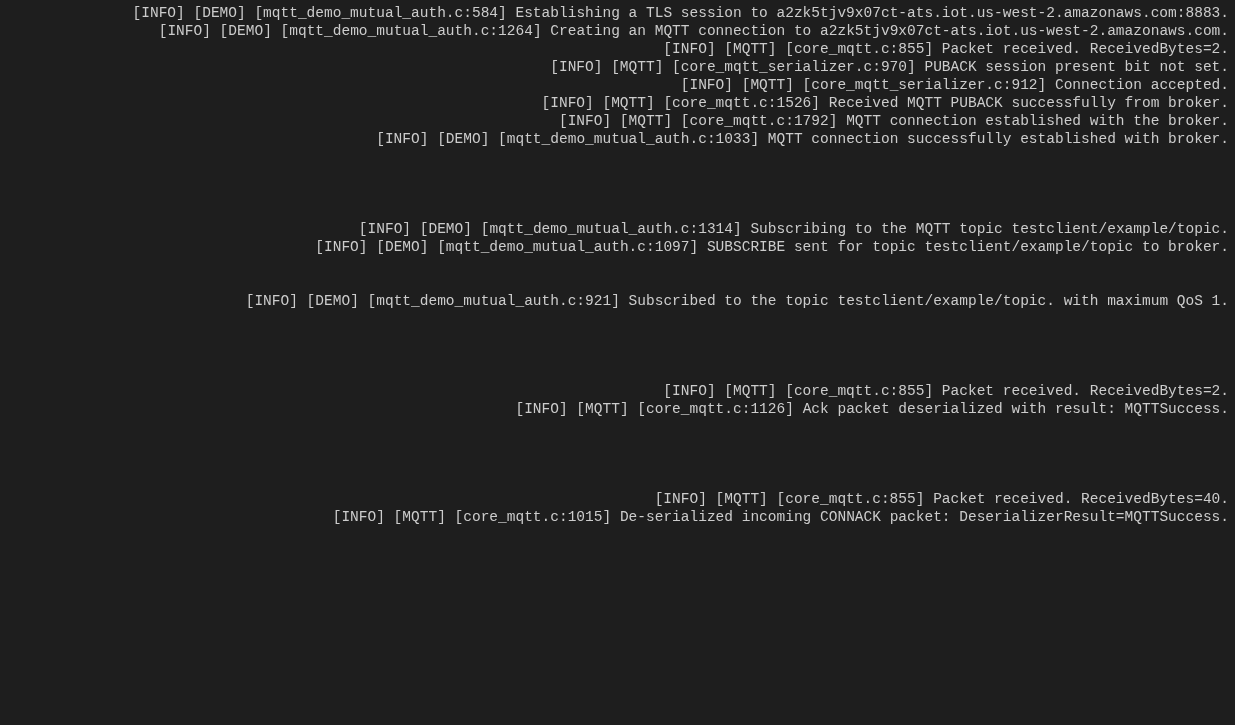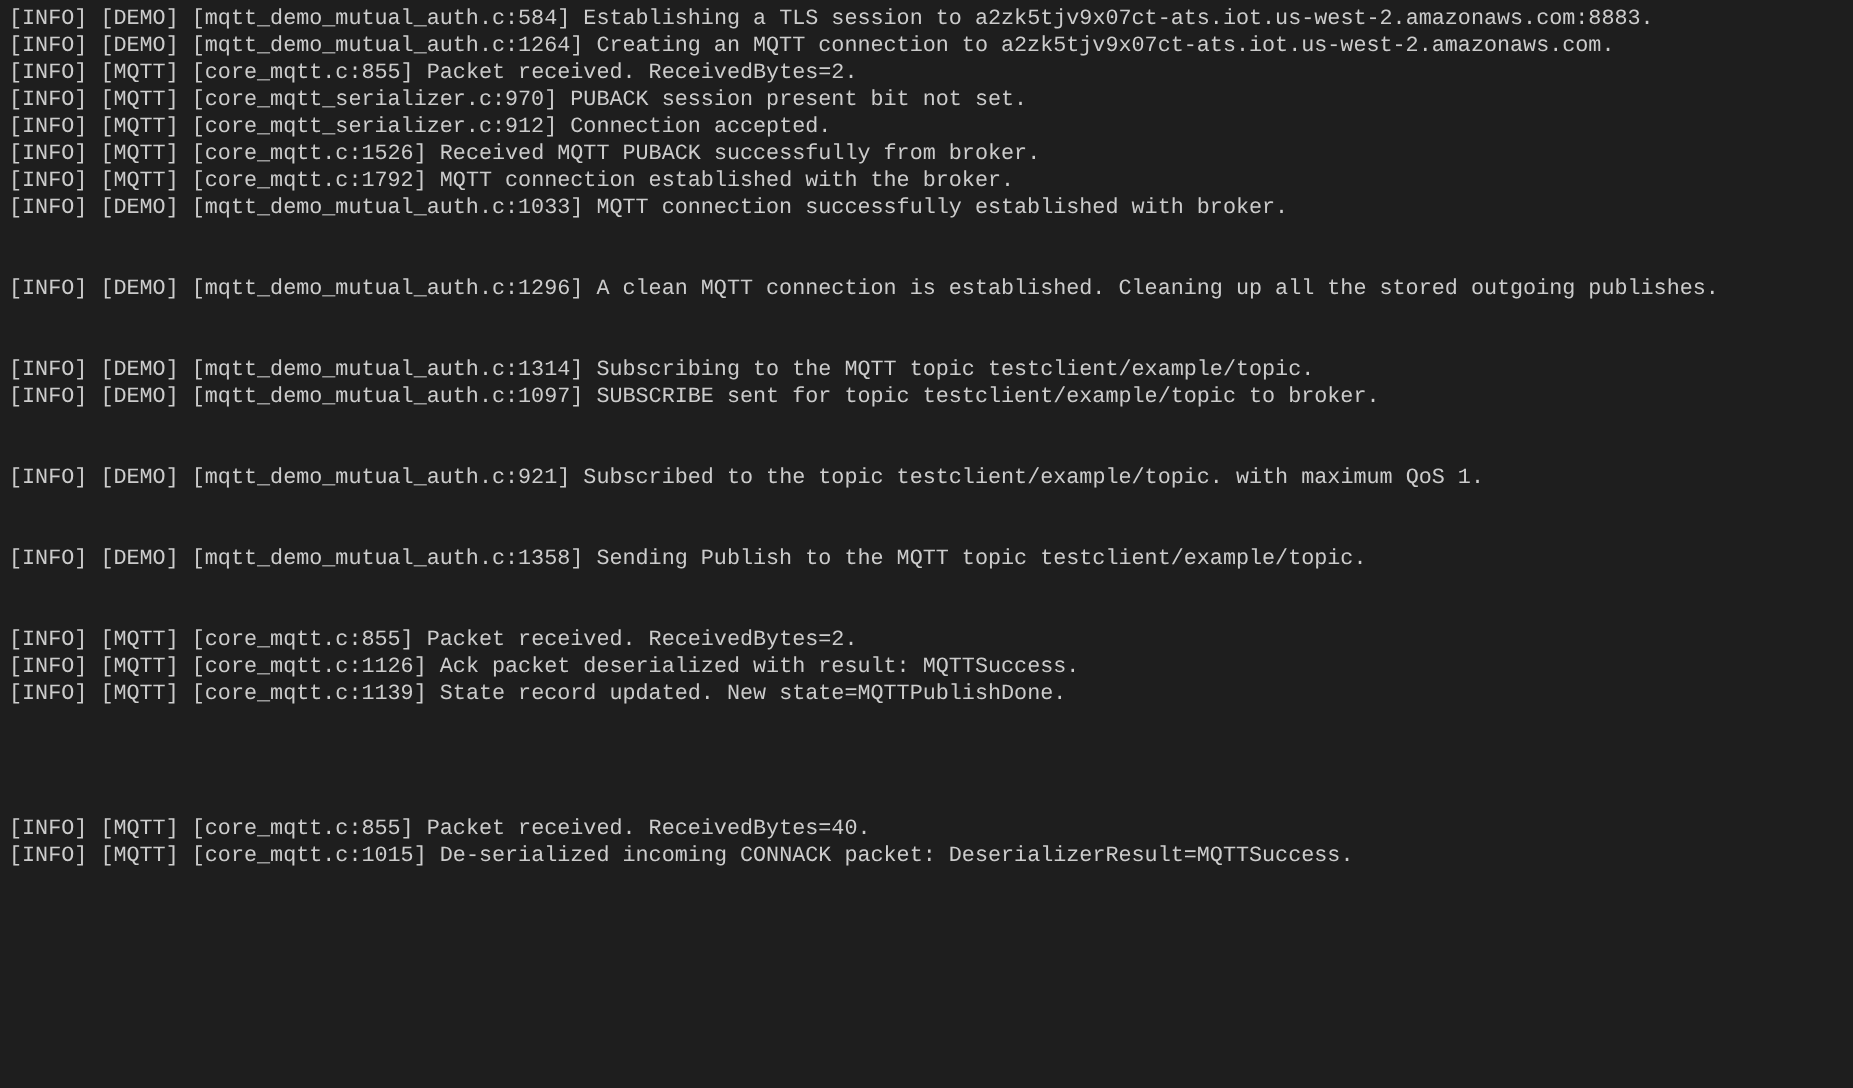--- a/index.html
+++ b/index.html
@@ -16,20 +16,21 @@
       padding: 4px 6px;
       white-space: nowrap;
       overflow-x: auto;
     }
     .terminal {
       display: block;
     }
     .log-line {
       display: block;
       height: 18px;
+      text-align: right;
     }
     .blank-line {
       display: block;
       height: 18px;
     }
     .bracket, .level, .module, .source, .msg {
       color: #cccccc;
     }
   </style>
 </head>
@@ -39,35 +40,32 @@
     <span class="log-line">[<span class="level">INFO</span>] [<span class="module">DEMO</span>] [<span class="source">mqtt_demo_mutual_auth.c:584</span>] <span class="msg">Establishing a TLS session to a2zk5tjv9x07ct-ats.iot.us-west-2.amazonaws.com:8883.</span></span>
     <span class="log-line">[<span class="level">INFO</span>] [<span class="module">DEMO</span>] [<span class="source">mqtt_demo_mutual_auth.c:1264</span>] <span class="msg">Creating an MQTT connection to a2zk5tjv9x07ct-ats.iot.us-west-2.amazonaws.com.</span></span>
     <span class="log-line">[<span class="level">INFO</span>] [<span class="module">MQTT</span>] [<span class="source">core_mqtt.c:855</span>] <span class="msg">Packet received. ReceivedBytes=2.</span></span>
     <span class="log-line">[<span class="level">INFO</span>] [<span class="module">MQTT</span>] [<span class="source">core_mqtt_serializer.c:970</span>] <span class="msg">PUBACK session present bit not set.</span></span>
     <span class="log-line">[<span class="level">INFO</span>] [<span class="module">MQTT</span>] [<span class="source">core_mqtt_serializer.c:912</span>] <span class="msg">Connection accepted.</span></span>
     <span class="log-line">[<span class="level">INFO</span>] [<span class="module">MQTT</span>] [<span class="source">core_mqtt.c:1526</span>] <span class="msg">Received MQTT PUBACK successfully from broker.</span></span>
     <span class="log-line">[<span class="level">INFO</span>] [<span class="module">MQTT</span>] [<span class="source">core_mqtt.c:1792</span>] <span class="msg">MQTT connection established with the broker.</span></span>
     <span class="log-line">[<span class="level">INFO</span>] [<span class="module">DEMO</span>] [<span class="source">mqtt_demo_mutual_auth.c:1033</span>] <span class="msg">MQTT connection successfully established with broker.</span></span>
     <span class="blank-line">&nbsp;</span>
     <span class="blank-line">&nbsp;</span>
-    <span class="log-line">[<span class="level">INFO</span>] [<span class="module">DEMO</span>] [<span class="source">mqtt_demo_mutual_auth.c:1296</span>] <span class="msg">A clean MQTT connection is established. Cleaning up all the stored outgoing publishes.</span></span>
     <span class="blank-line">&nbsp;</span>
     <span class="blank-line">&nbsp;</span>
     <span class="log-line">[<span class="level">INFO</span>] [<span class="module">DEMO</span>] [<span class="source">mqtt_demo_mutual_auth.c:1314</span>] <span class="msg">Subscribing to the MQTT topic testclient/example/topic.</span></span>
     <span class="log-line">[<span class="level">INFO</span>] [<span class="module">DEMO</span>] [<span class="source">mqtt_demo_mutual_auth.c:1097</span>] <span class="msg">SUBSCRIBE sent for topic testclient/example/topic to broker.</span></span>
     <span class="blank-line">&nbsp;</span>
     <span class="blank-line">&nbsp;</span>
     <span class="log-line">[<span class="level">INFO</span>] [<span class="module">DEMO</span>] [<span class="source">mqtt_demo_mutual_auth.c:921</span>] <span class="msg">Subscribed to the topic testclient/example/topic. with maximum QoS 1.</span></span>
     <span class="blank-line">&nbsp;</span>
     <span class="blank-line">&nbsp;</span>
-    <span class="log-line">[<span class="level">INFO</span>] [<span class="module">DEMO</span>] [<span class="source">mqtt_demo_mutual_auth.c:1358</span>] <span class="msg">Sending Publish to the MQTT topic testclient/example/topic.</span></span>
     <span class="blank-line">&nbsp;</span>
     <span class="blank-line">&nbsp;</span>
     <span class="log-line">[<span class="level">INFO</span>] [<span class="module">MQTT</span>] [<span class="source">core_mqtt.c:855</span>] <span class="msg">Packet received. ReceivedBytes=2.</span></span>
     <span class="log-line">[<span class="level">INFO</span>] [<span class="module">MQTT</span>] [<span class="source">core_mqtt.c:1126</span>] <span class="msg">Ack packet deserialized with result: MQTTSuccess.</span></span>
-    <span class="log-line">[<span class="level">INFO</span>] [<span class="module">MQTT</span>] [<span class="source">core_mqtt.c:1139</span>] <span class="msg">State record updated. New state=MQTTPublishDone.</span></span>
     <span class="blank-line">&nbsp;</span>
     <span class="blank-line">&nbsp;</span>
     <span class="blank-line">&nbsp;</span>
     <span class="blank-line">&nbsp;</span>
     <span class="log-line">[<span class="level">INFO</span>] [<span class="module">MQTT</span>] [<span class="source">core_mqtt.c:855</span>] <span class="msg">Packet received. ReceivedBytes=40.</span></span>
     <span class="log-line">[<span class="level">INFO</span>] [<span class="module">MQTT</span>] [<span class="source">core_mqtt.c:1015</span>] <span class="msg">De-serialized incoming CONNACK packet: DeserializerResult=MQTTSuccess.</span></span>
   </div>
 
 </body></html>

